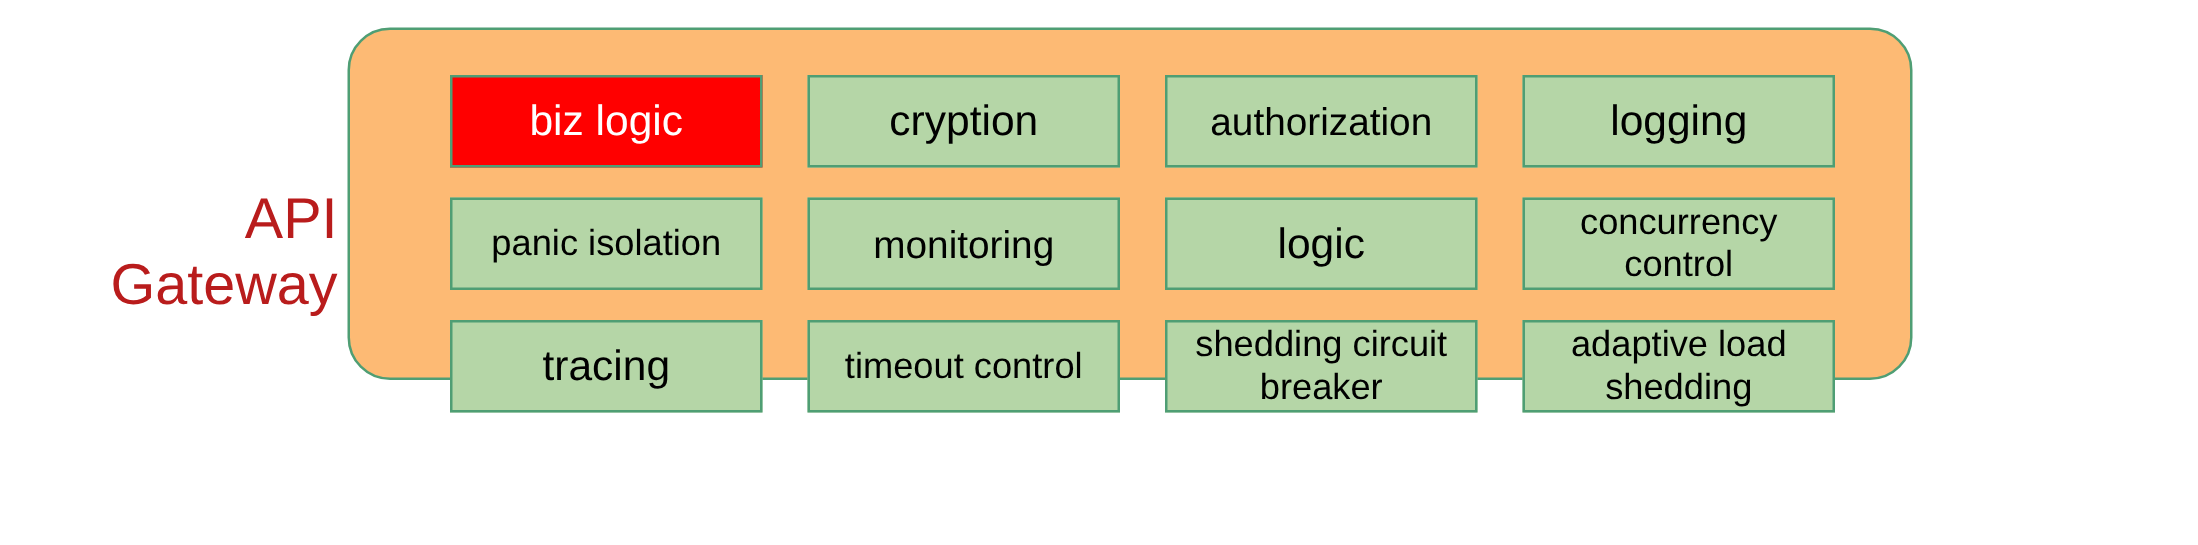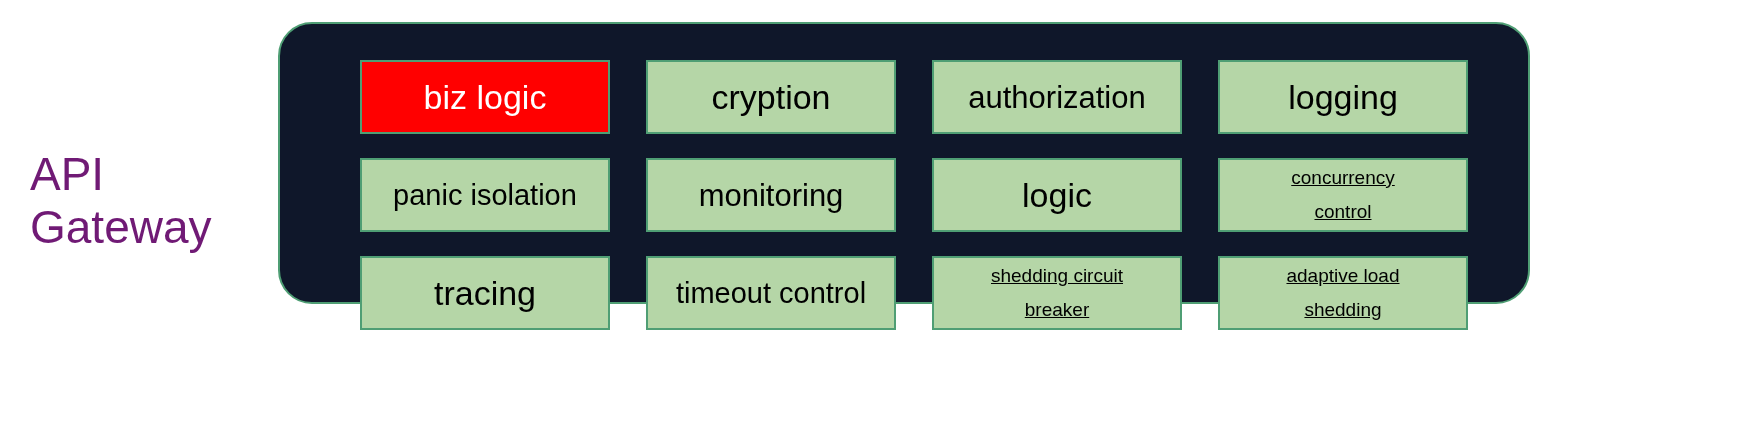--- a/index.html
+++ b/index.html
@@ -19,37 +19,37 @@
     height: 436px;
     background: #ffffff;
   }
 
   
   .gateway-label {
     position: absolute;
     left: 30px;
     top: 148px;
     width: 240px;
-    text-align: left;
-    color: #701a75;
+    text-align: right;
+    color: #b91c1c;
     font-size: 46px;
     line-height: 53px;
     white-space: pre-line;
     letter-spacing: 0px;
   }
 
   
   .gateway-container {
     position: absolute;
     left: 278px;
     top: 22px;
     width: 1252px;
     height: 282px;
     box-sizing: border-box;
-    background: #0f172a;
+    background: #fdba74;
     border: 2px solid #4f9e74;
     border-radius: 34px;
   }
 
   
   .grid {
     position: absolute;
     left: 80px;
     top: 36px;
     width: 1110px;
@@ -76,21 +76,21 @@
 
   .cell.highlight {
     background: #ff0000;
     color: #ffffff;
   }
 
   
   .fs-lg   { font-size: 34px; line-height: 38px; }
   .fs-md   { font-size: 31px; line-height: 35px; }
   .fs-sm   { font-size: 29px; line-height: 33px; }
-  .fs-two  { font-size: 19px; line-height: 34px; text-decoration: underline; }
+  .fs-two  { font-size: 29px; line-height: 34px; }
 </style>
 </head>
 <body>
 
 <div class="canvas">
 
   <div class="gateway-label">API
 Gateway</div>
 
   <div class="gateway-container">

